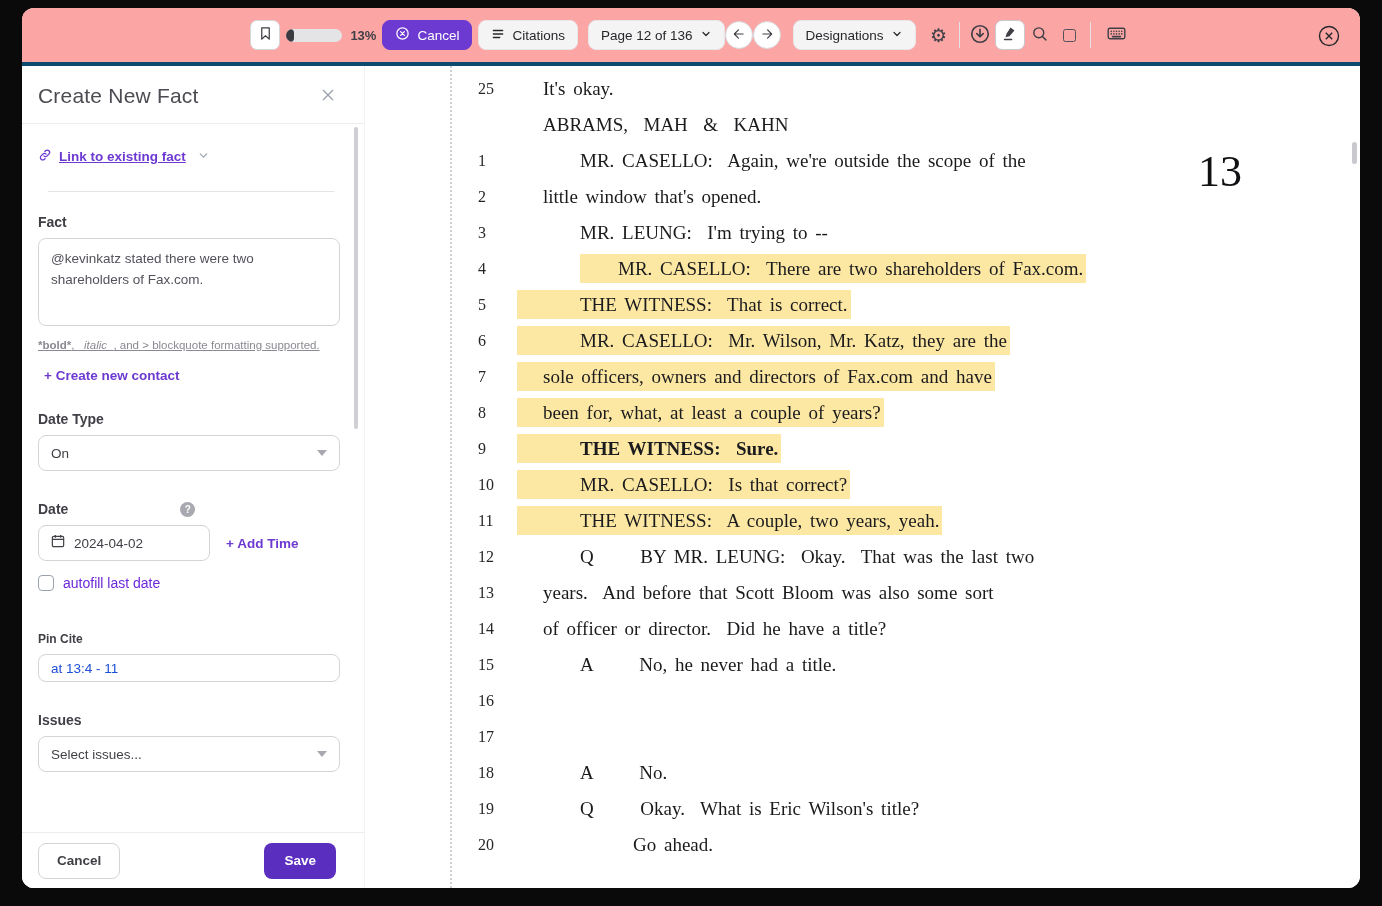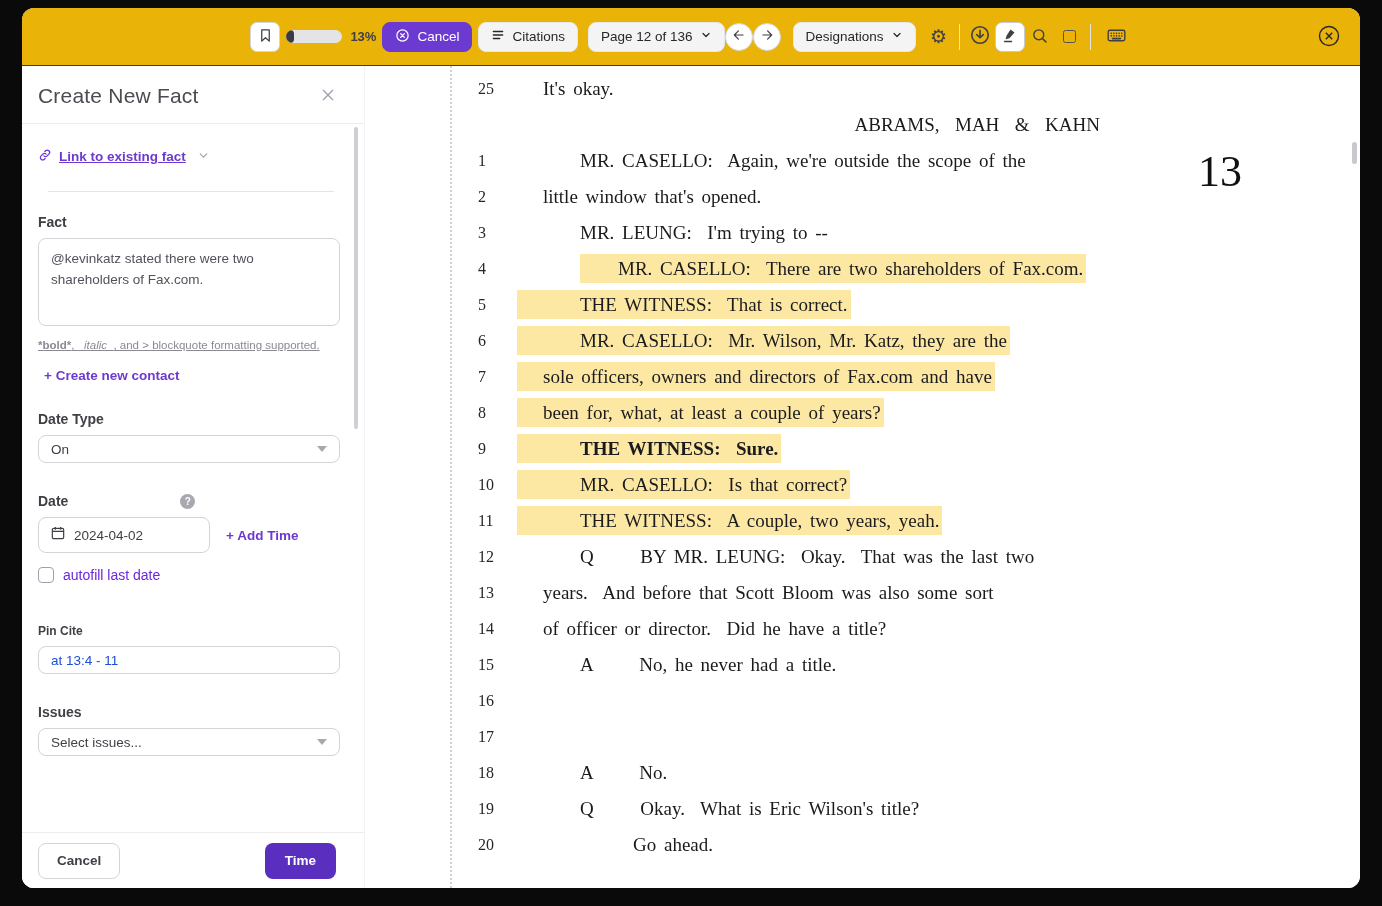--- a/index.html
+++ b/index.html
@@ -1,20 +1,20 @@
 <!DOCTYPE html>
 <html style="--accent: #6D3AD1; --accent-dark: #5A2EBE; --hl: #FCE8A3;"><head>
 <meta charset="utf-8">
 <style>
   * { margin:0; padding:0; box-sizing:border-box; }
   html,body { width:1382px; height:906px; overflow:hidden; background:#0a0a0b; font-family:"Liberation Sans",sans-serif; }
   .window { position:absolute; left:22px; right:22px; top:8px; bottom:18px; background:#fff; border-radius:12px; overflow:hidden; display:flex; flex-direction:column; }
 
   
-  .topbar { height:58px; min-height:58px; display:flex; align-items:center; justify-content:center; gap:0; border-bottom:1px solid #0c4a6e; position:relative; background:#eab308; }
+  .topbar { height:58px; min-height:58px; display:flex; align-items:center; justify-content:center; gap:0; border-bottom:4px solid #0c4a6e; position:relative; background:#fca5a5; }
   button { font-family:inherit; background:none; border:none; cursor:pointer; color:#3f3f46; }
   .tbtn { width:30px; height:30px; border:1px solid #d6d6da; border-radius:7px; display:flex; align-items:center; justify-content:center; background:#fff; }
   .tbtn.active { border-color:#c9c9cf; }
   .icon-btn { width:30px; height:30px; display:flex; align-items:center; justify-content:center; }
   .pill { height:30px; border-radius:8px; background:#f4f4f5; border:1px solid #e7e7ea; display:flex; align-items:center; gap:7px; padding:0 12px; font-size:13.5px; color:#27272a; font-weight:500; white-space:nowrap; }
   .pill.primary { background:var(--accent,#6D3AD1); border-color:var(--accent,#6D3AD1); color:#fff; }
   .circle-btn { width:28px; height:28px; border-radius:50%; border:1px solid #d6d6da; display:flex; align-items:center; justify-content:center; background:#fff; }
   .divider-v { width:1px; height:26px; background:#e4e4e7; margin:0 5px; }
   .progress-wrap { display:flex; align-items:center; gap:8px; margin:0 6px; }
   .progress-track { width:56px; height:13px; background:#e4e4e7; border-radius:7px; overflow:hidden; }
@@ -36,21 +36,21 @@
   .link-row .lbl { text-decoration:underline; }
   hr.divider { border:0; border-top:1px solid #e4e4e7; margin:26px 6px 0 10px; }
   .field-label { font-size:14px; font-weight:600; color:#3f3f46; display:flex; align-items:center; }
   .mt-sec { margin-top:28px; }
   textarea.fact { margin-top:8px; width:100%; height:88px; border:1px solid #d4d4d8; border-radius:8px; padding:10px 12px; font-size:13.5px; color:#52525b; line-height:1.55; resize:none; font-family:inherit; outline:none; }
   .hint { margin-top:6px; font-size:11.5px; color:#8a8a93; text-decoration:underline; line-height:1.6; }
   .hint .hb { font-weight:700; }
   .hint .hi { font-style:italic; }
   .link-plain { color:var(--accent,#6D3AD1); font-size:13.5px; font-weight:600; background:none; border:none; padding:0; text-align:left; }
   .create-contact { margin:14px 0 0 6px; display:block; }
-  .select { margin-top:8px; height:28px; border:1px solid #d4d4d8; border-radius:8px; display:flex; align-items:center; justify-content:space-between; padding:8px 12px; font-size:13.5px; color:#3f3f46; background:#fff; }
+  .select { margin-top:8px; height:36px; border:1px solid #d4d4d8; border-radius:8px; display:flex; align-items:center; justify-content:space-between; padding:8px 12px; font-size:13.5px; color:#3f3f46; background:#fff; }
   .caret { width:0; height:0; border-left:5px solid transparent; border-right:5px solid transparent; border-top:6px solid #a8a8b0; }
   .help-circle { width:15px; height:15px; border-radius:50%; background:#a8a8b0; color:#fff; font-size:10px; font-weight:700; display:flex; align-items:center; justify-content:center; margin-left:112px; }
   .date-row { margin-top:8px; display:flex; align-items:center; gap:16px; }
   .date-input { width:172px; height:36px; border:1px solid #d4d4d8; border-radius:8px; display:flex; align-items:center; gap:8px; padding:0 11px; }
   .date-input input { flex:1; min-width:0; border:none; outline:none; font-size:13.5px; color:#3f3f46; font-family:inherit; }
   .check-row { margin-top:14px; display:flex; align-items:center; gap:9px; font-size:14px; color:#6d28d9; }
   .checkbox { width:16px; height:16px; border:1.5px solid #9ca3af; border-radius:4px; background:#fff; }
   input.text-input { margin-top:8px; width:100%; height:28px; border:1px solid #d4d4d8; border-radius:8px; padding:0 12px; font-size:13.5px; color:#1d4ed8; outline:none; font-family:inherit; }
   .panel-footer { height:56px; min-height:56px; border-top:1px solid #ececee; display:flex; align-items:center; justify-content:space-between; padding:0 28px 0 16px; background:#fff; }
   .btn { height:36px; border-radius:8px; font-size:13.5px; font-weight:600; display:flex; align-items:center; padding:0 18px; }
@@ -58,21 +58,21 @@
   .btn.primary { background:var(--accent-dark,#5A2EBE); color:#fff; padding:0 20px; }
   .side-scrollbar { position:absolute; right:6px; top:61px; width:4px; height:302px; background:#cfcfd4; border-radius:2px; }
 
   
   .main { flex:1; position:relative; overflow:hidden; background:#fff; font-family:"Liberation Serif",serif; }
   .page-edge { position:absolute; left:85px; top:0; bottom:0; border-left:2px dotted #cfcfd6; }
   .transcript { position:absolute; left:85px; top:0; width:650px; height:806px; overflow:hidden; padding-top:5px; }
   .tline { display:flex; height:36px; line-height:36px; font-size:19px; color:#1b1b1e; }
   .lnum { width:93px; min-width:93px; padding-left:28px; font-size:16px; color:#27272a; }
   .ltext { width:557px; white-space:pre; word-spacing:3px; }
-  .ltext.center { text-align:right; }
+  .ltext.center { text-align:left; }
   .txt.hl { background:var(--hl,#FCE8A3); padding-top:4px; padding-bottom:4px; padding-left:2px; padding-right:3px; }
   .page-num { position:absolute; top:80px; right:118px; font-size:44px; color:#101013; }
   .main-scrollbar { position:absolute; right:3px; top:76px; width:5px; height:22px; background:#c9c9cf; border-radius:3px; }
 </style>
 </head>
 <body>
 
 <div class="window">
 
   <div class="topbar">
@@ -238,21 +238,21 @@
 
         <div class="field-label" style="margin-top:30px;">Issues</div>
         <div class="select">
           <span>Select issues...</span>
           <span class="caret"></span>
         </div>
       </div>
 
       <div class="panel-footer">
         <button class="btn secondary">Cancel</button>
-        <button class="btn primary">Time</button>
+        <button class="btn primary">Save</button>
       </div>
 
       <div class="side-scrollbar"></div>
     </div>
 
     <div class="main">
       <div class="page-edge"></div>
       <div class="transcript">
           <div class="tline">
             <span class="lnum">25</span>

